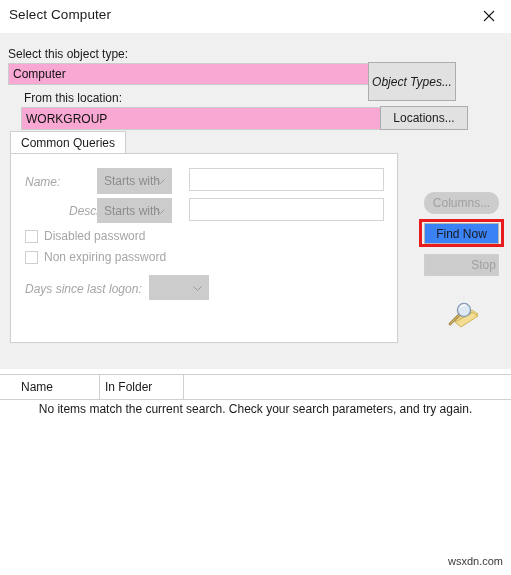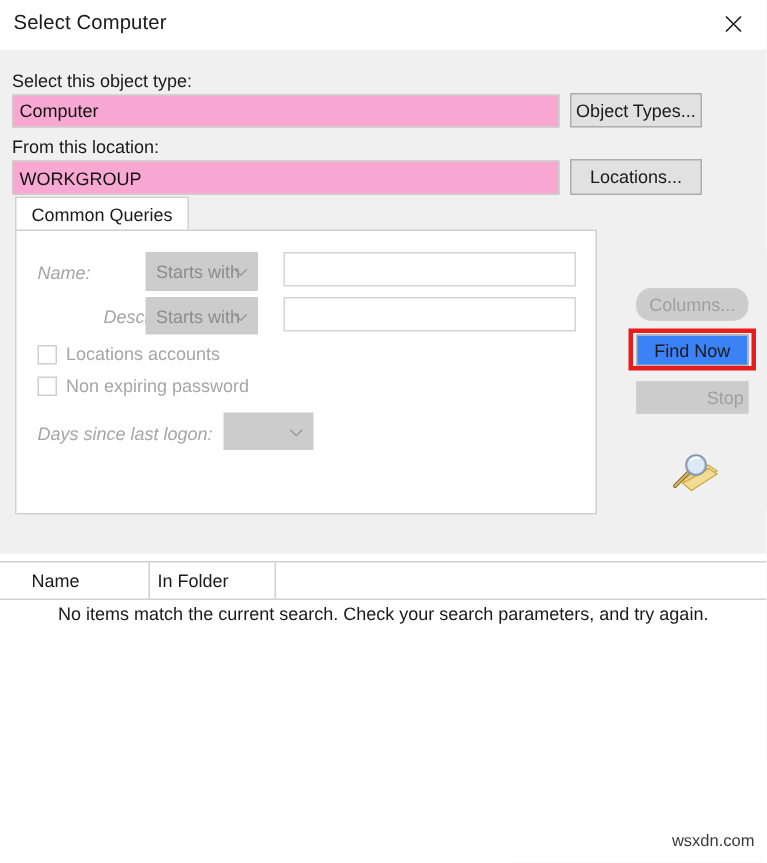--- a/index.html
+++ b/index.html
@@ -84,24 +84,24 @@
   .btn.white { background: #ffffff; }
   .btn.disabled {
     background: #cccccc;
     border: 1px solid #cfcfcf;
     color: #a0a0a0;
   }
 
   
   #lbl-objtype   { left: 8px;  top: 14px; text-align: right; }
   #tb-objtype    { left: 8px;  top: 30px; width: 365px; height: 22px; }
-  #btn-objtypes  { left: 380px; top: 29px; width: 88px; height: 23px; }
-
-  #lbl-location  { left: 8px;  top: 58px; }
-  #tb-location   { left: 8px;  top: 74px; width: 365px; height: 23px; }
+  #btn-objtypes  { left: 368px; top: 29px; width: 88px; height: 39px; font-style: italic; }
+
+  #lbl-location  { left: 24px;  top: 58px; }
+  #tb-location   { left: 21px;  top: 74px; width: 365px; height: 23px; }
   #btn-locations { left: 380px; top: 73px; width: 88px; height: 24px; }
 
   
   #tab-strip {
     position: absolute;
     left: 10px; top: 98px;
     width: 388px; height: 22px;
   }
   #tab-commonqueries {
     position: absolute;
@@ -310,21 +310,21 @@
       <span class="chev">
         <svg width="9" height="5" viewBox="0 0 9 5">
           <polyline points="0.5,0.5 4.5,4.5 8.5,0.5" fill="none" stroke="#9a9a9a" stroke-width="1"></polyline>
         </svg>
       </span>
     </div>
     <div class="inputbox" style="left:178px; top:44px; width:195px; height:23px;"></div>
 
     <div class="checkrow" style="left:14px; top:75px;">
       <span class="checkbox-sq"></span>
-      <span class="clabel">Locations accounts</span>
+      <span class="clabel">Disabled password</span>
     </div>
     <div class="checkrow" style="left:14px; top:96px;">
       <span class="checkbox-sq"></span>
       <span class="clabel">Non expiring password</span>
     </div>
 
     <div class="dim-label" style="left:14px; top:128px;">Days since last logon:</div>
     <div class="combo" style="left:138px; top:121px; width:60px; height:25px;">
       <span></span>
       <span class="chev">

